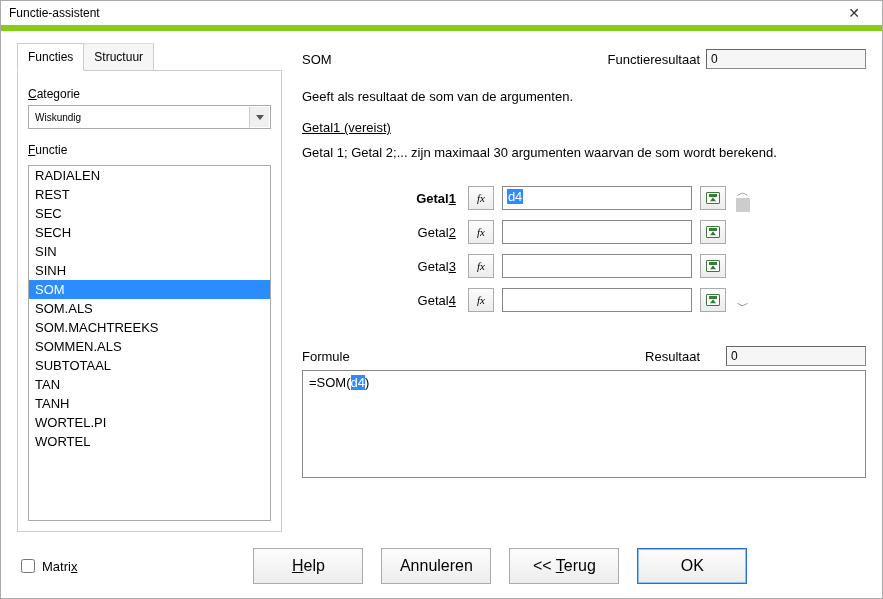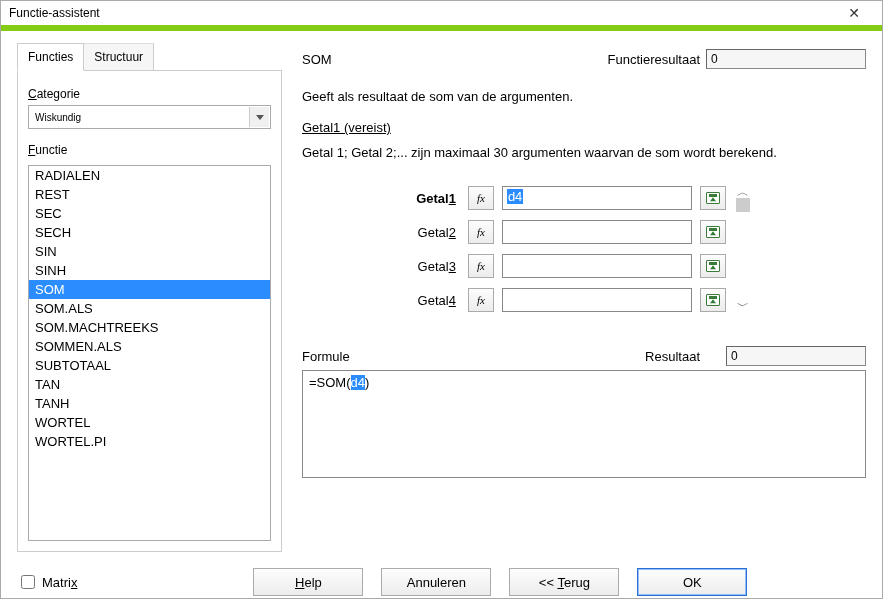--- a/index.html
+++ b/index.html
@@ -269,38 +269,38 @@
     overflow-y: scroll;
   }
   .formula-box .hl {
     background: #2a8cff;
     color: #fff;
     padding: 0 0px;
   }
   .footer {
     display: flex;
     align-items: center;
-    padding: 8px 16px 2px 16px;
+    padding: 8px 16px 14px 16px;
     gap: 18px;
   }
   .footer .chkwrap {
     display: flex;
     align-items: center;
     gap: 4px;
     font-size: 13px;
   }
   .footer .chkwrap input {
     width: 14px; height: 14px;
   }
   .btn {
     min-width: 110px;
-    height: 28px;
+    height: 36px;
     border: 1px solid #aaa;
     background: linear-gradient(#fdfdfd,#ececec);
-    font-size: 13px;
+    font-size: 16px;
     text-align: center;
     cursor: pointer;
     display: inline-flex;
     align-items: center;
     justify-content: center;
   }
   .btn.disabled {
     color: #9a9a9a;
     cursor: default;
   }
@@ -354,22 +354,22 @@
             <div class="item">SECH</div>
             <div class="item">SIN</div>
             <div class="item">SINH</div>
             <div class="item selected">SOM</div>
             <div class="item">SOM.ALS</div>
             <div class="item">SOM.MACHTREEKS</div>
             <div class="item">SOMMEN.ALS</div>
             <div class="item">SUBTOTAAL</div>
             <div class="item">TAN</div>
             <div class="item">TANH</div>
+            <div class="item">WORTEL.PI</div>
             <div class="item">WORTEL</div>
-            <div class="item">WORTEL.PI</div>
           </div>
       </div>
     </div>
 
     <div class="right">
       <div class="top-line">
         <span class="func-name">SOM</span>
         <span class="spacer"></span>
         <span class="reslabel">Functieresultaat</span>
         <div class="readonly-field">0</div>

